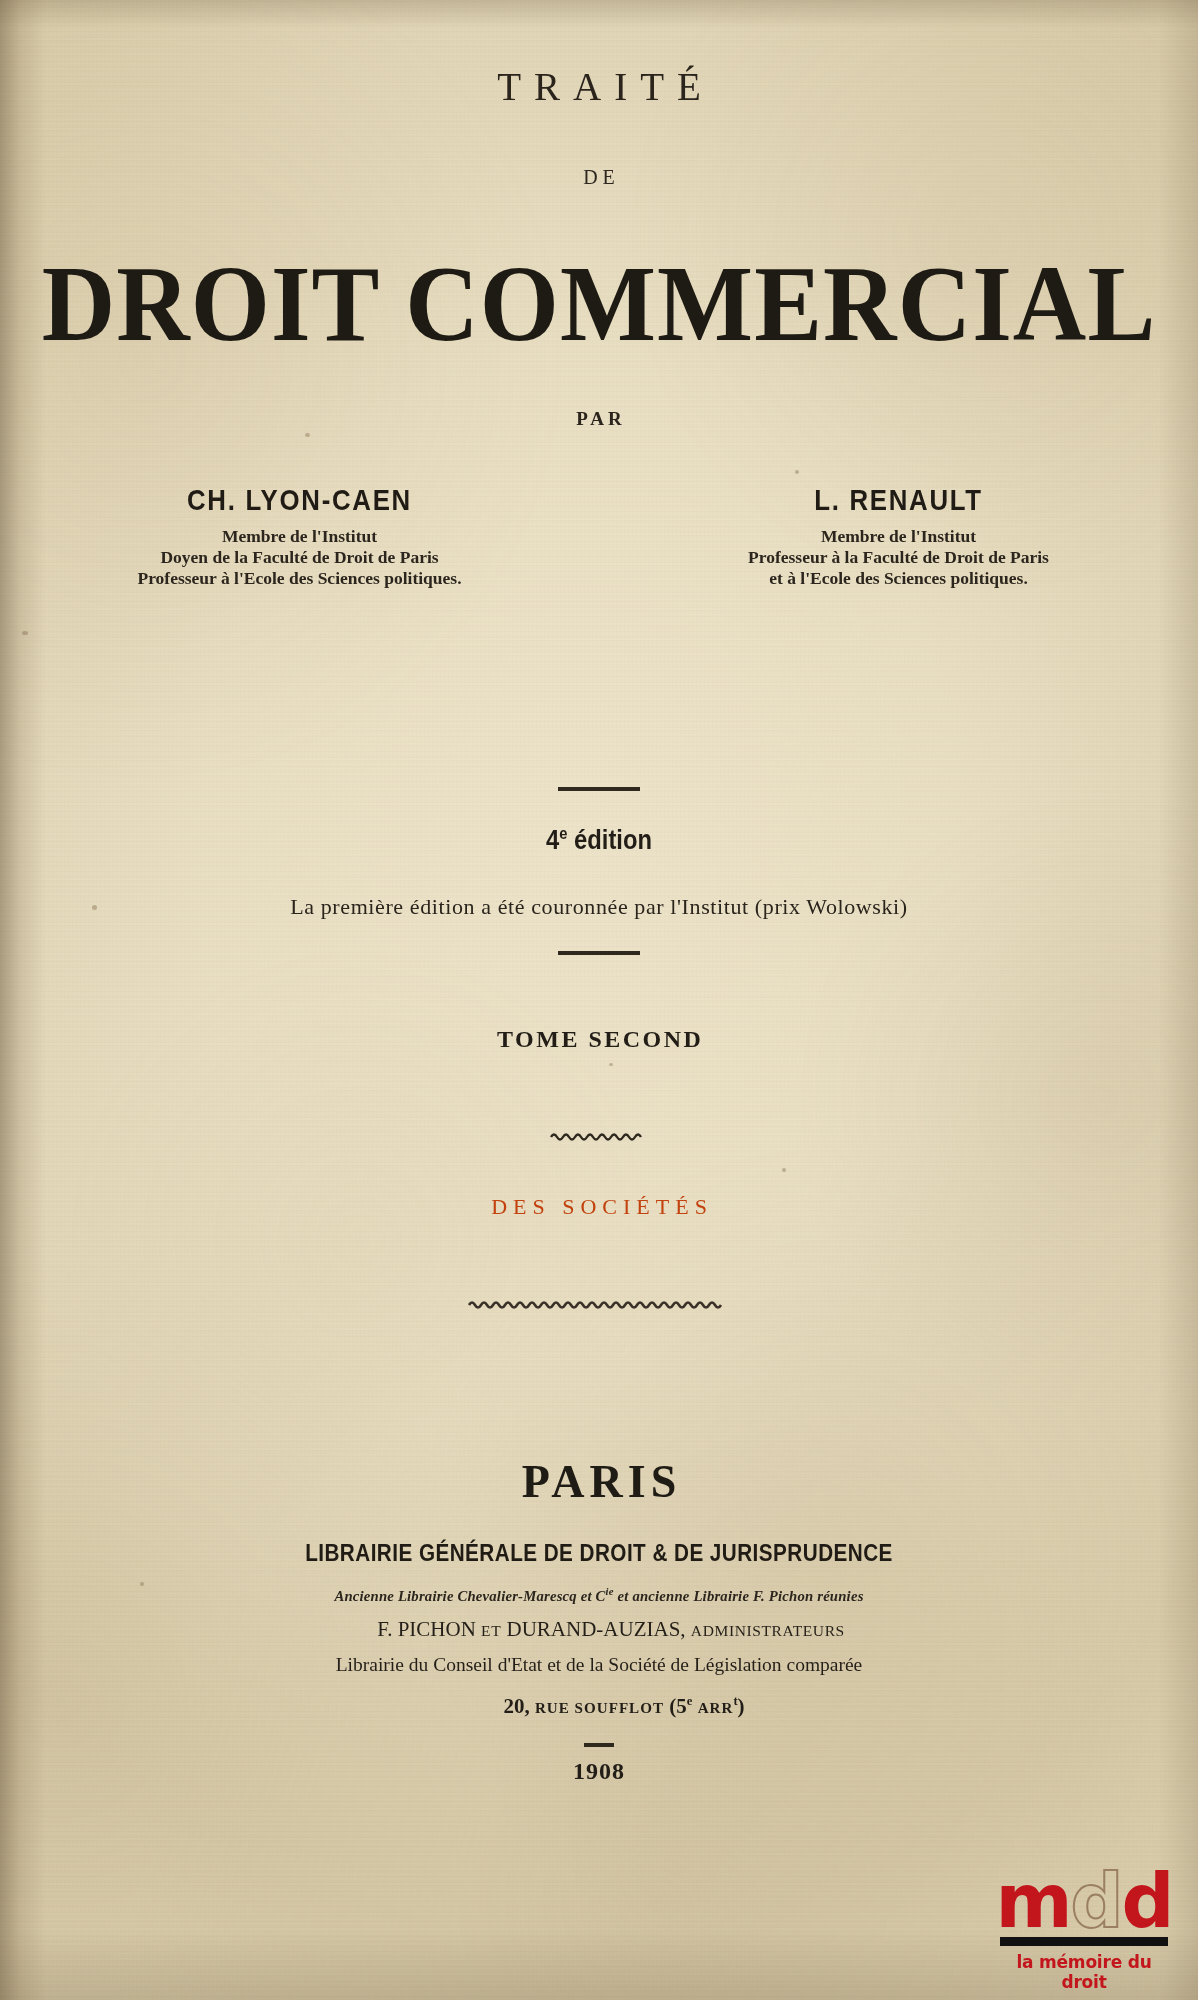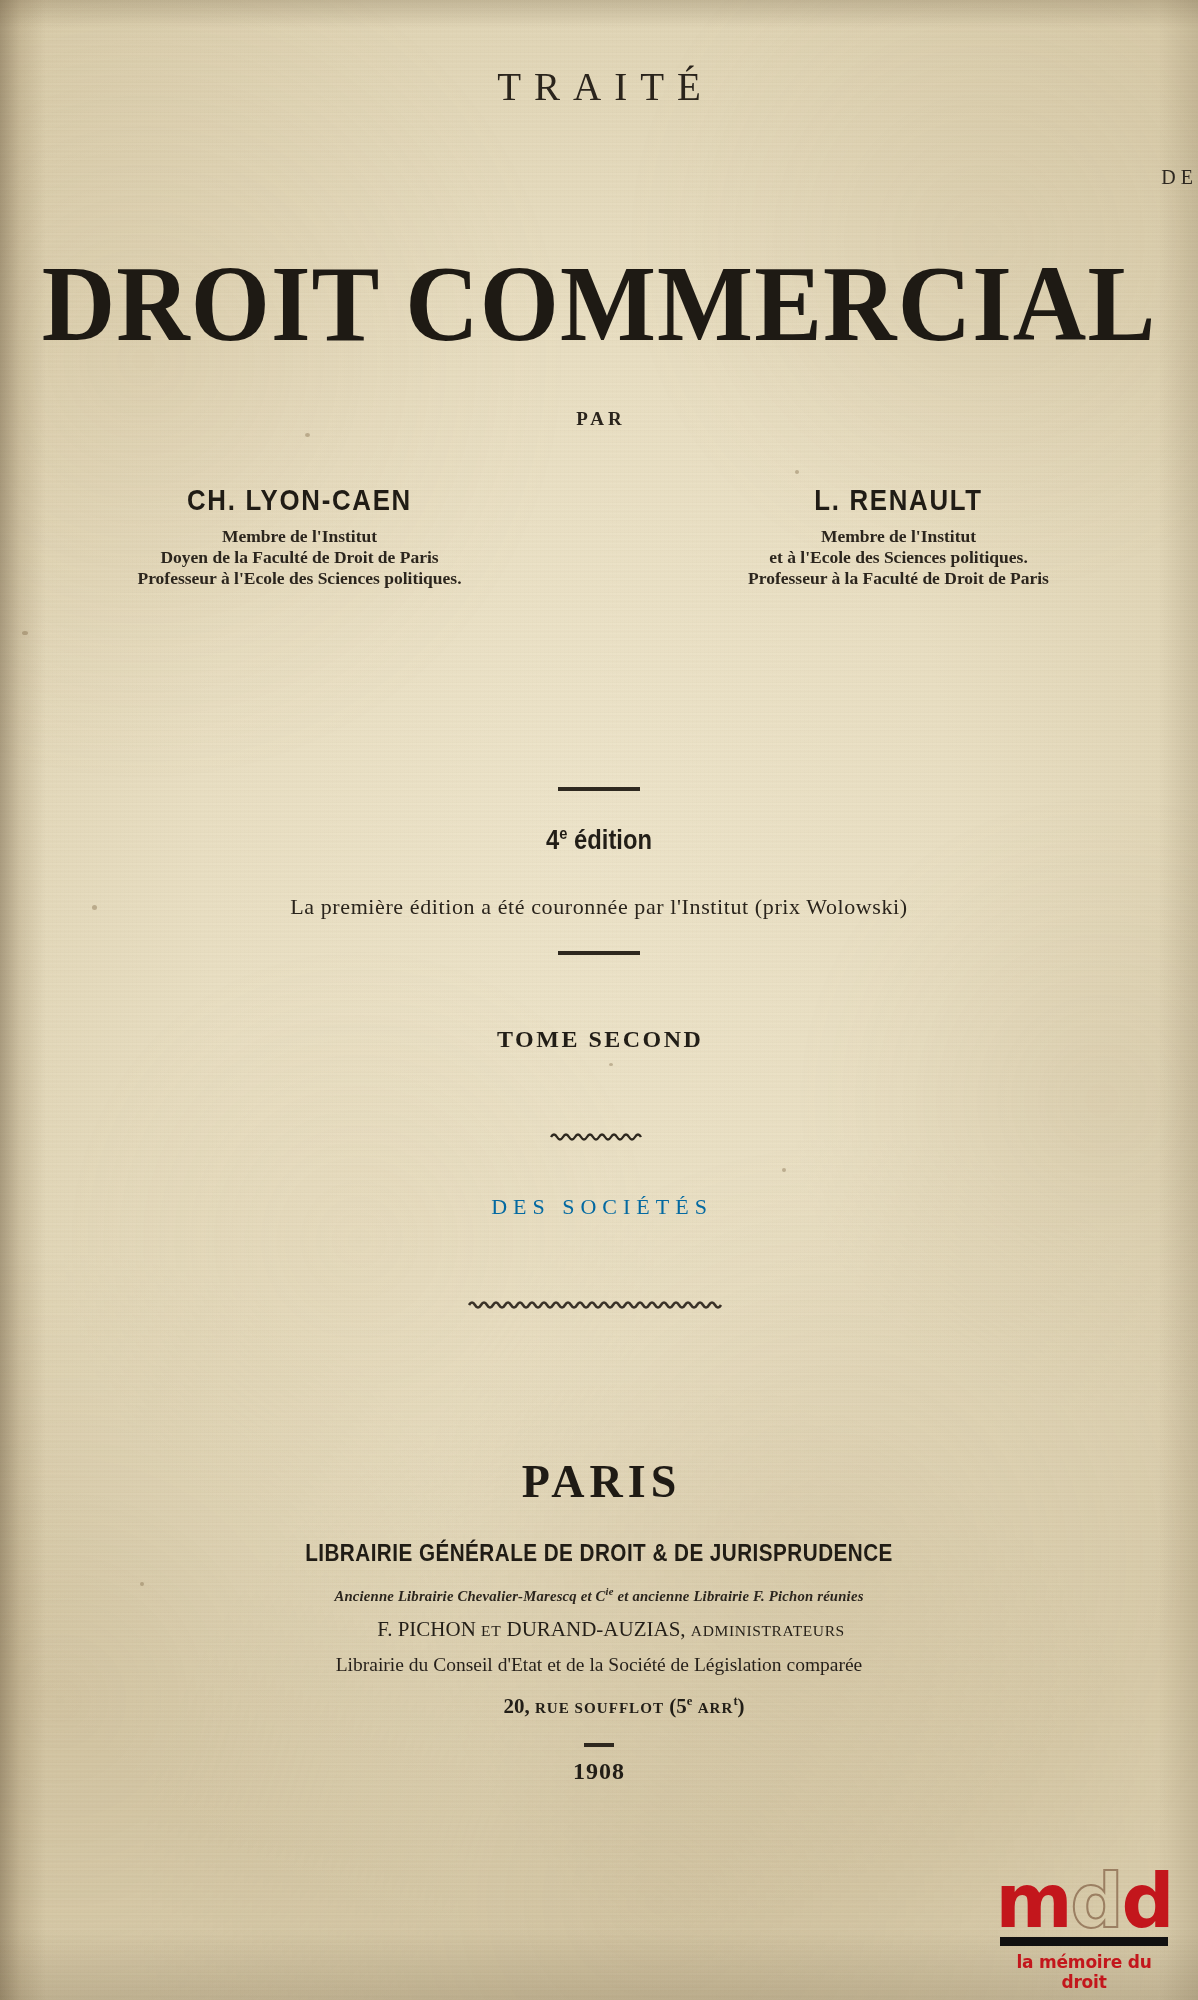--- a/index.html
+++ b/index.html
@@ -191,21 +191,21 @@
     font-size: 22px;
     font-weight: 700;
     letter-spacing: 6px;
     text-indent: 6px;
     color: #221e17;
   }
   .t-societes {
     font-size: 22px;
     letter-spacing: 6px;
     text-indent: 6px;
-    color: #0369a1;
+    color: #c2410c;
     text-align: center;
   }
   .t-paris {
     font-size: 46px;
     font-weight: 700;
     letter-spacing: 5px;
     text-indent: 5px;
     color: #1f1b15;
   }
   .t-pub1 {
@@ -311,41 +311,41 @@
   <div class="speck" style="left:22px;top:631px;width:6px;height:4px;"></div>
   <div class="speck" style="left:92px;top:905px;width:5px;height:5px;"></div>
   <div class="speck" style="left:782px;top:1168px;width:4px;height:4px;"></div>
   <div class="speck" style="left:609px;top:1063px;width:4px;height:3px;"></div>
   <div class="speck" style="left:140px;top:1582px;width:4px;height:4px;"></div>
 
   <div class="content">
 
     <div class="line t-traite" style="top:64px;">TRAITÉ</div>
 
-    <div class="line t-de" style="top:166px;text-align:right;">DE</div>
+    <div class="line t-de" style="top:166px;">DE</div>
 
     <div class="line t-maintitle" style="top:248px;">DROIT COMMERCIAL</div>
 
     <div class="line t-par" style="top:408px;">PAR</div>
 
     <div class="authors" style="top:483px;">
       <div class="author-col">
         <span class="author-name">CH. LYON-CAEN</span>
         <div class="author-aff">
           <div>Membre de l'Institut</div>
           <div>Doyen de la Faculté de Droit de Paris</div>
           <div>Professeur à l'Ecole des Sciences politiques.</div>
         </div>
       </div>
       <div class="author-col">
         <span class="author-name">L. RENAULT</span>
         <div class="author-aff">
           <div>Membre de l'Institut</div>
+          <div>Professeur à la Faculté de Droit de Paris</div>
           <div>et à l'Ecole des Sciences politiques.</div>
-          <div>Professeur à la Faculté de Droit de Paris</div>
         </div>
       </div>
     </div>
 
     <div class="rule-short" style="top:787px;width:82px;"></div>
 
     <div class="line t-edition" style="top:824px;"><span>4</span><sup>e</sup><span> édition</span></div>
 
     <div class="line t-prix" style="top:894px;">La première édition a été couronnée par l'Institut (prix Wolowski)</div>
 

